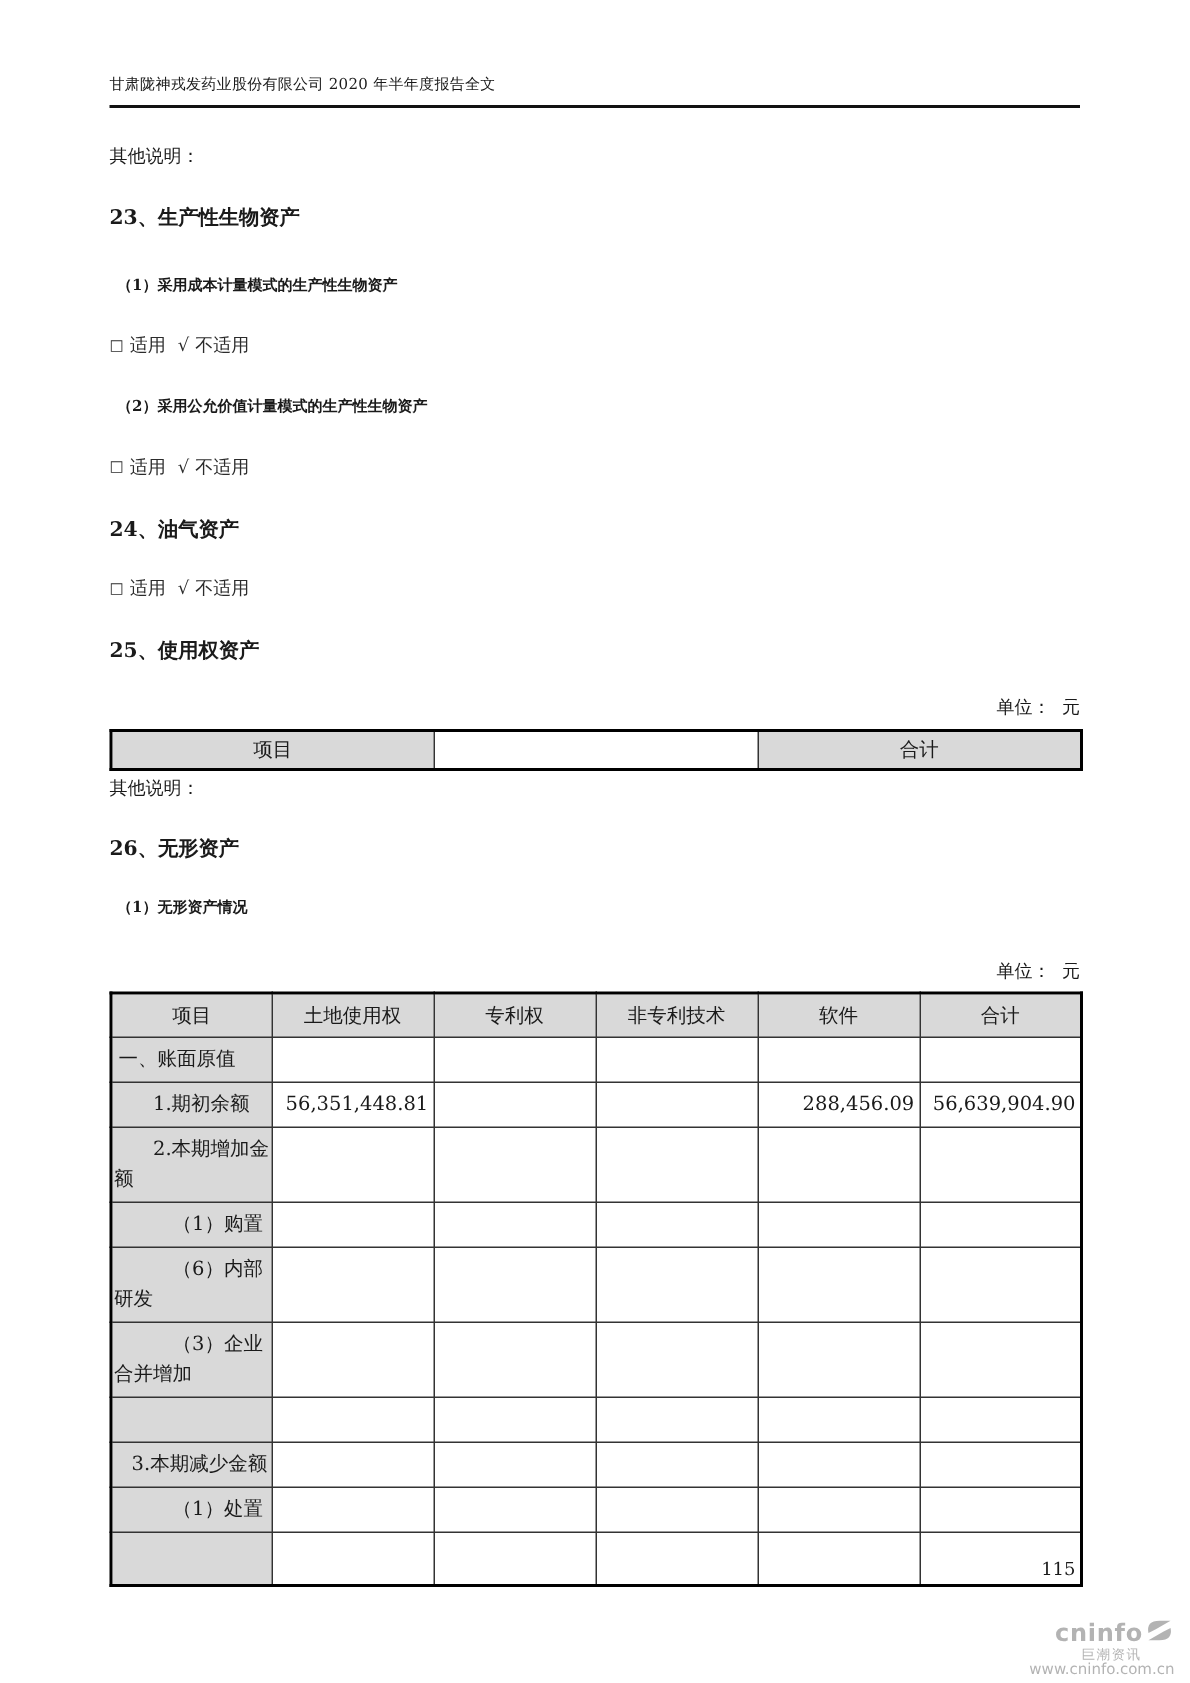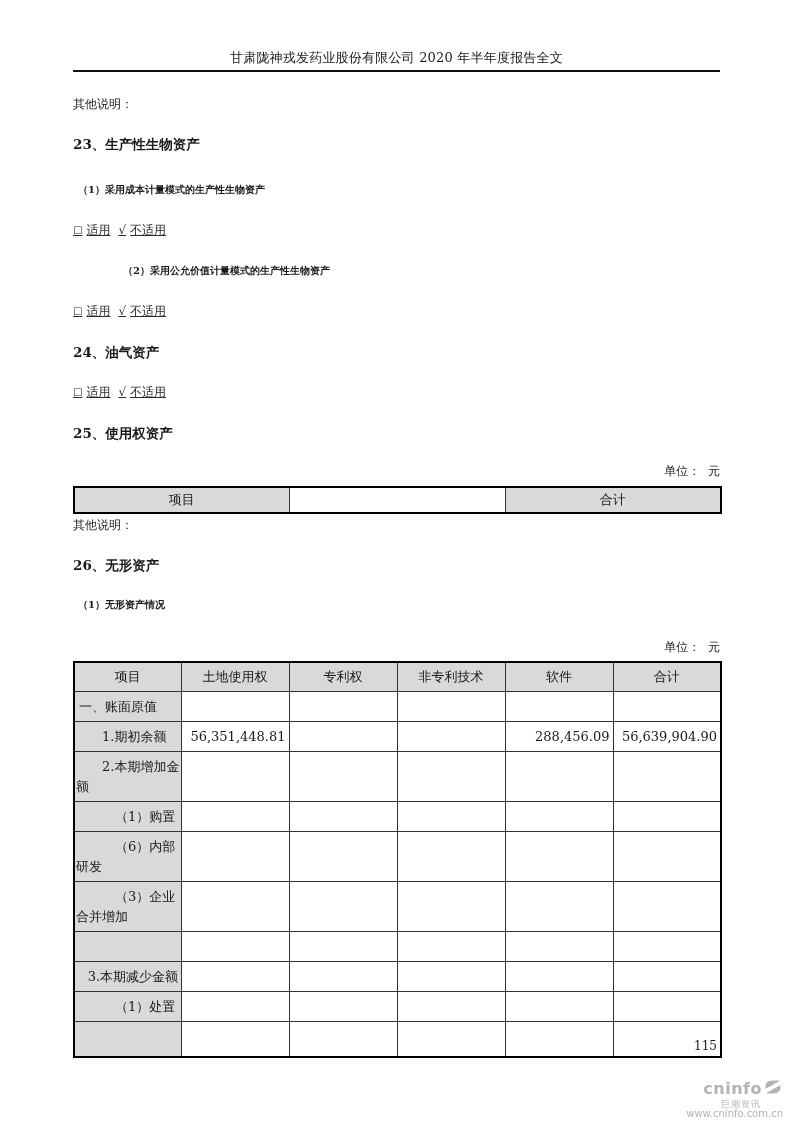--- a/index.html
+++ b/index.html
@@ -7,28 +7,28 @@
     position:relative;
     width:793px;height:1122px;
     background:#ffffff;
     font-family:"DejaVu Serif","Liberation Serif",serif;
     color:#1a1a1a;
     overflow:hidden;
   }
   .abs{position:absolute;left:73px;width:647px;}
 
   
-  .report-header{top:49px;text-align:center;font-size:13px;letter-spacing:.2px;}
+  .report-header{top:49px;text-align:left;font-size:10px;letter-spacing:.2px;}
   .header-rule{top:70px;height:2px;background:#111;}
 
   
   .note{font-size:12px;}
   .h2{font-size:13.5px;font-weight:bold;}
   .h3{font-size:10px;font-weight:bold;padding-left:5px;}
-  .applicable{font-size:12px;color:#2b2b2b;text-decoration:underline;}
+  .applicable{font-size:12px;color:#2b2b2b;}
   .applicable .box{font-size:10px;position:relative;top:-1px;margin-right:4px;}
   .applicable .chk{margin:0 4px 0 8px;}
   .unit{font-size:12px;text-align:right;white-space:pre;}
 
   
   table{border-collapse:collapse;table-layout:fixed;width:647px;
         font-size:13px;border:2px solid #000000;}
   td,th{border:1px solid #333;overflow:hidden;vertical-align:middle;}
   th{background:#d9d9d9;font-weight:normal;text-align:center;padding:1px 2px;}
   td.lab{background:#d9d9d9;text-align:left;padding:2px 1px;line-height:20px;}
@@ -64,21 +64,21 @@
   <div class="abs note" style="top:96px;">其他说明：</div>
 
   <div class="abs h2" style="top:136px;">23、生产性生物资产</div>
 
   <div class="abs h3" style="top:183px;">（1）采用成本计量模式的生产性生物资产</div>
 
   <div class="abs applicable" style="top:222px;">
     <span class="box">□</span><span>适用</span><span class="chk">√</span><span>不适用</span>
   </div>
 
-  <div class="abs h3" style="top:264px;margin-left:45px;">（2）采用公允价值计量模式的生产性生物资产</div>
+  <div class="abs h3" style="top:264px;">（2）采用公允价值计量模式的生产性生物资产</div>
 
   <div class="abs applicable" style="top:303px;">
     <span class="box">□</span><span>适用</span><span class="chk">√</span><span>不适用</span>
   </div>
 
   <div class="abs h2" style="top:344px;">24、油气资产</div>
 
   <div class="abs applicable" style="top:384px;">
     <span class="box">□</span><span>适用</span><span class="chk">√</span><span>不适用</span>
   </div>

